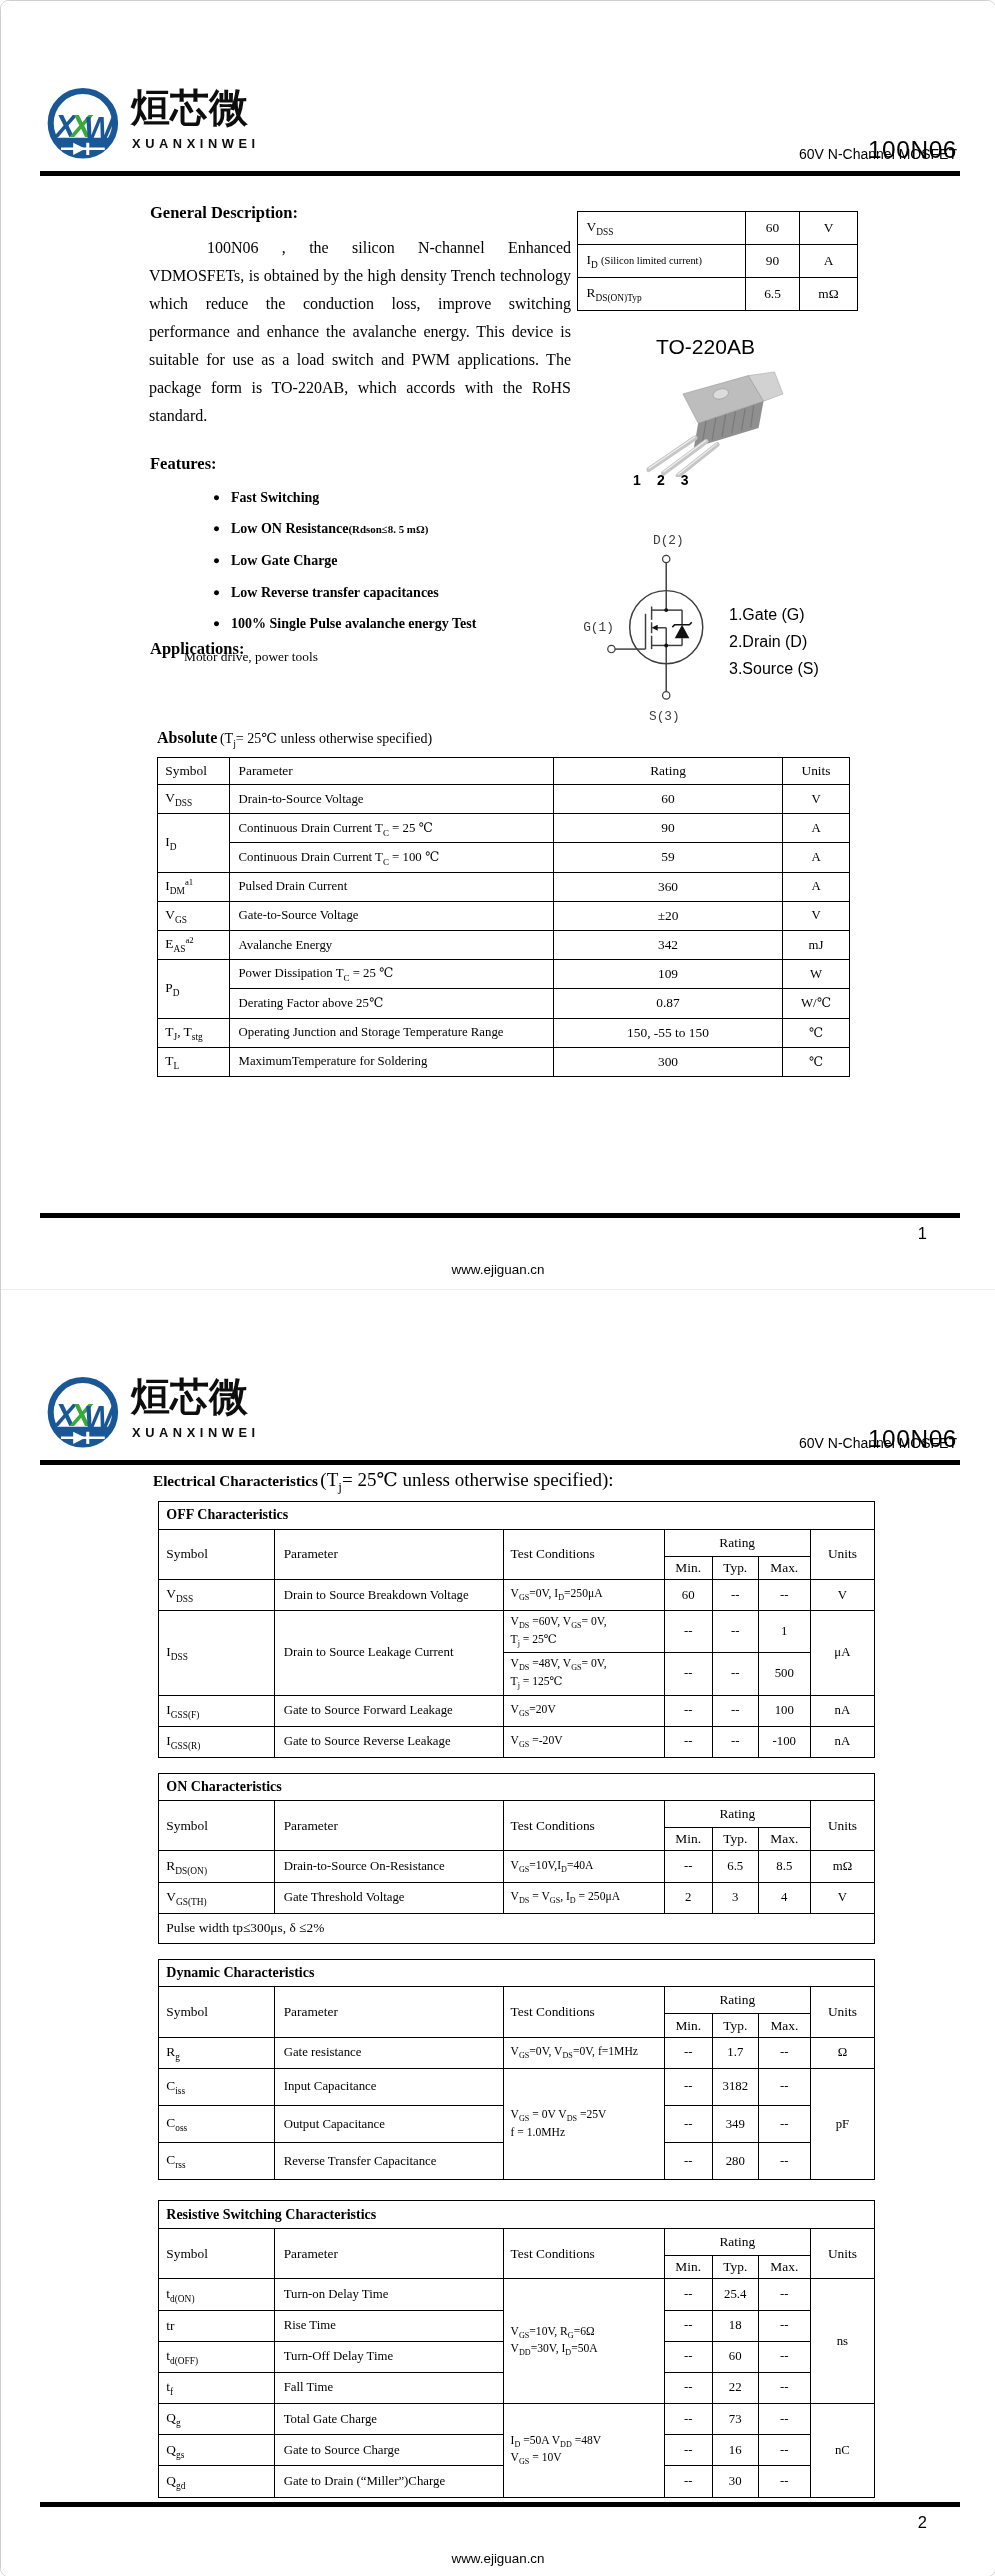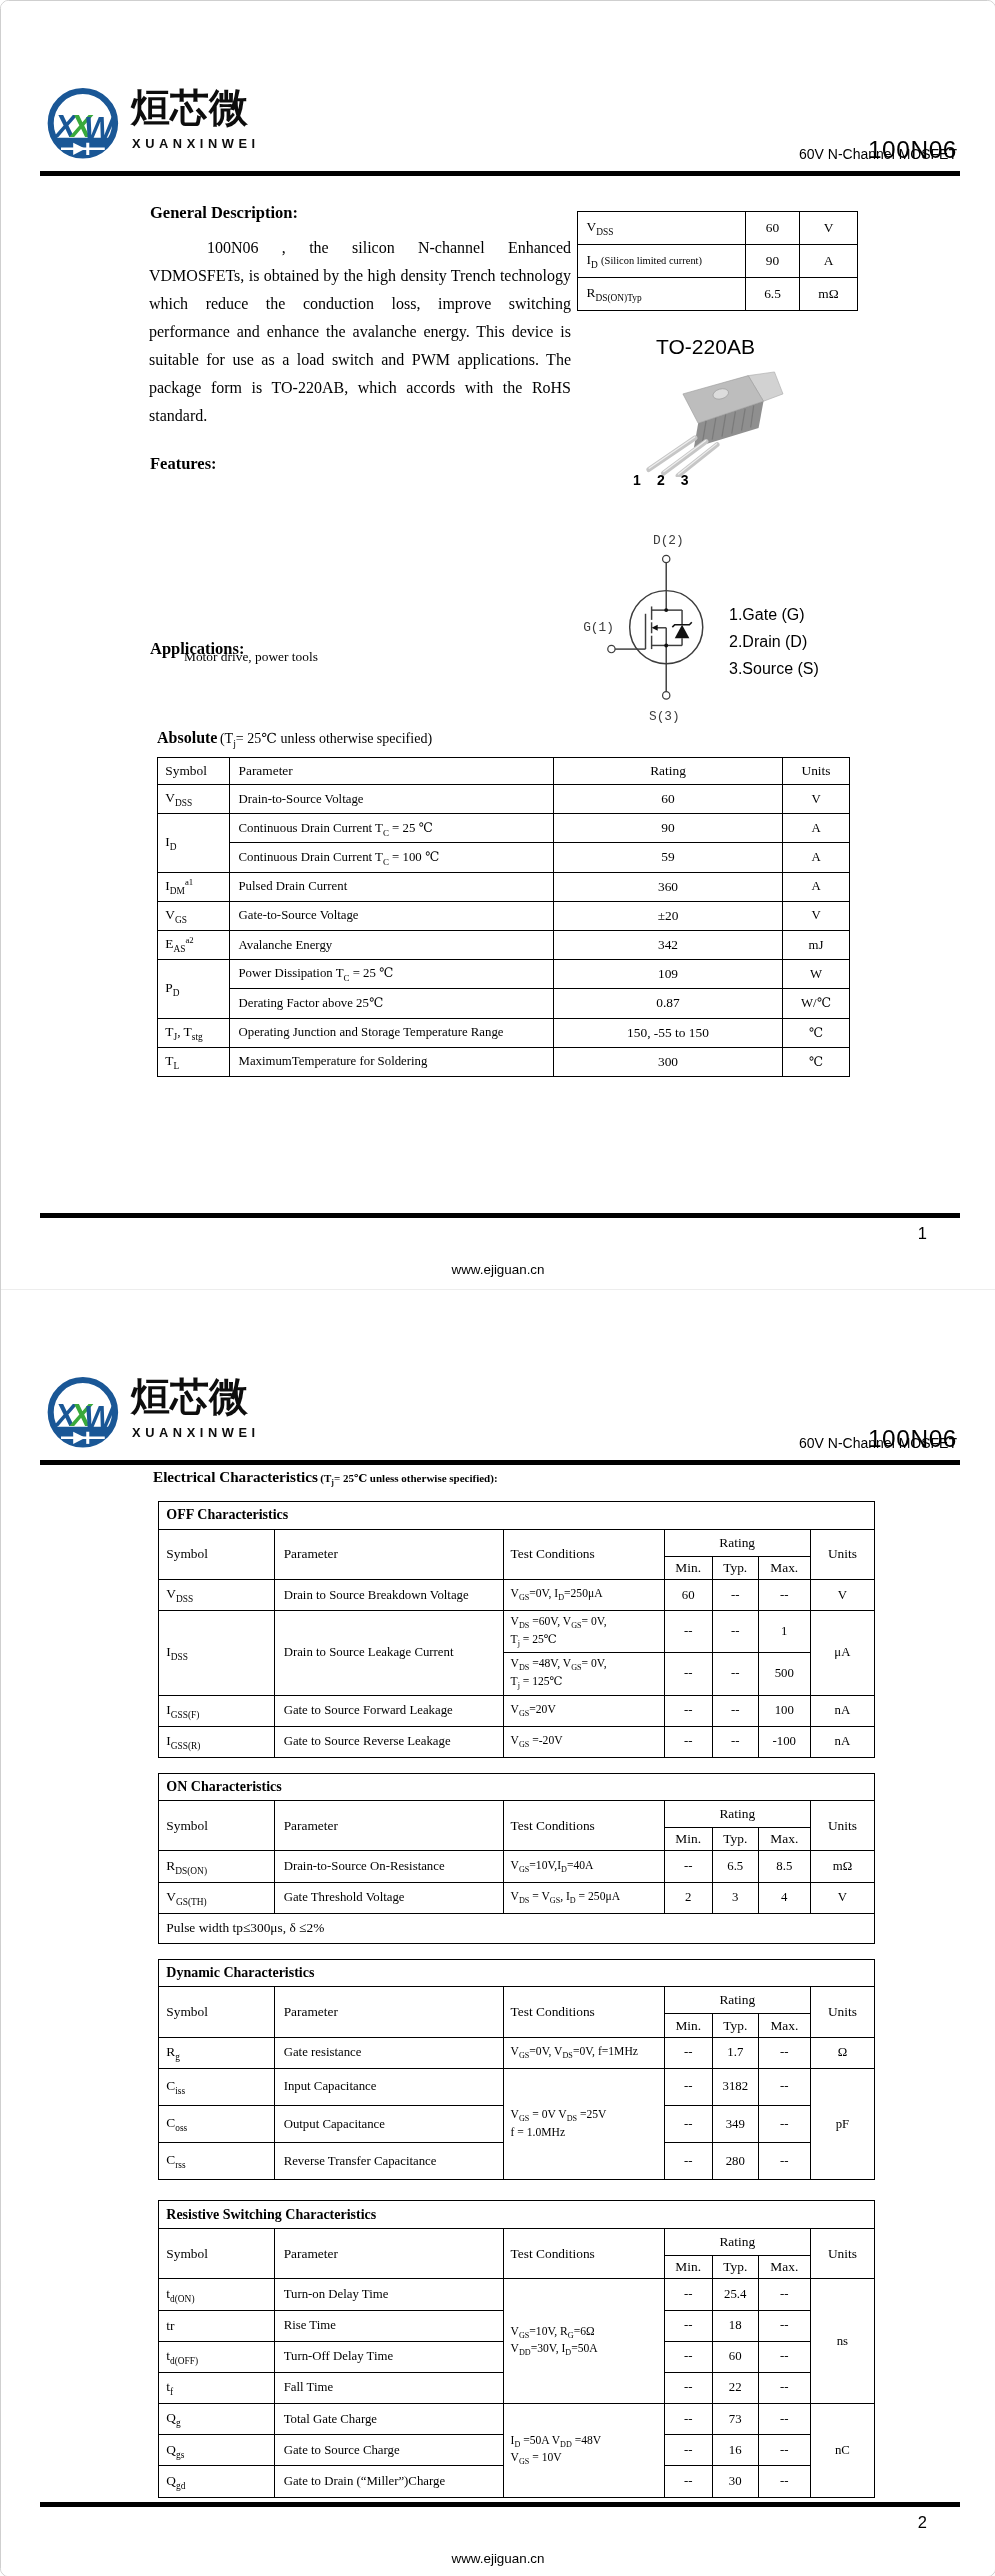--- a/index.html
+++ b/index.html
@@ -177,20 +177,27 @@
         <circle cx="112" cy="160" r="3.2" fill="#111"></circle>
       </svg>
     </div>
     <div class="ab pin-list" style="left:728px;top:600px;">
       <div>1.Gate (G)</div>
       <div>2.Drain (D)</div>
       <div>3.Source (S)</div>
     </div>
 
     <div class="ab h1" style="left:149px;top:453px;">Features:</div>
+    <div class="ab" style="left:212px;top:481px;">
+      <div class="feat-item">Fast Switching</div>
+      <div class="feat-item">Low ON Resistance<span class="sm">(Rdson≤8. 5  mΩ)</span></div>
+      <div class="feat-item">Low Gate Charge</div>
+      <div class="feat-item">Low Reverse transfer capacitances</div>
+      <div class="feat-item">100% Single Pulse avalanche energy Test</div>
+    </div>
 
     <div class="ab h1" style="left:149px;top:638px;">Applications:</div>
     <div class="ab app-body" style="left:183px;top:648px;">Motor drive, power tools</div>
 
     <div class="ab" style="left:156px;top:728px;">
       <span class="tbl-title-b">Absolute</span>
       <span class="tbl-title-n">(T<sub>j</sub>= 25℃  unless otherwise specified)</span>
     </div>
     <table class="dt abs-tab ab" style="left:156px;top:756px;width:692px;">
       <colgroup>
@@ -287,21 +294,21 @@
       </svg>
       <div class="ab logo-cn" style="left:87px;top:3.7px;">烜芯微</div>
       <div class="ab logo-en" style="left:88px;top:52px;">XUANXINWEI</div>
     </div>
     <div class="ab part-number" style="right:38px;top:111px;">100N06</div>
     <div class="ab part-sub" style="right:38px;top:145px;">60V N-Channel MOSFET</div>
     <div class="ab rule" style="left:39px;right:35px;top:170px;"></div>
 
     <div class="ab" style="left:152px;top:178px;">
       <span class="tbl-title-b" style="font-size:15.2px;">Electrical Characteristics</span>
-      <span class="tbl-title-n" style="font-size:11px;font-weight:bold;">(T<sub>j</sub>= 25℃ unless otherwise specified):</span>
+      <span class="tbl-title-n" style="font-size:19px;">(T<sub>j</sub>= 25℃ unless otherwise specified):</span>
     </div>
 
     <div class="ab" style="left:157px;top:211px;width:717px;">
 
       <table class="dt" style="margin-bottom:14.6px;">
         <colgroup>
             <col style="width:116px">
             <col style="width:229px">
             <col style="width:160px">
             <col style="width:48px">

